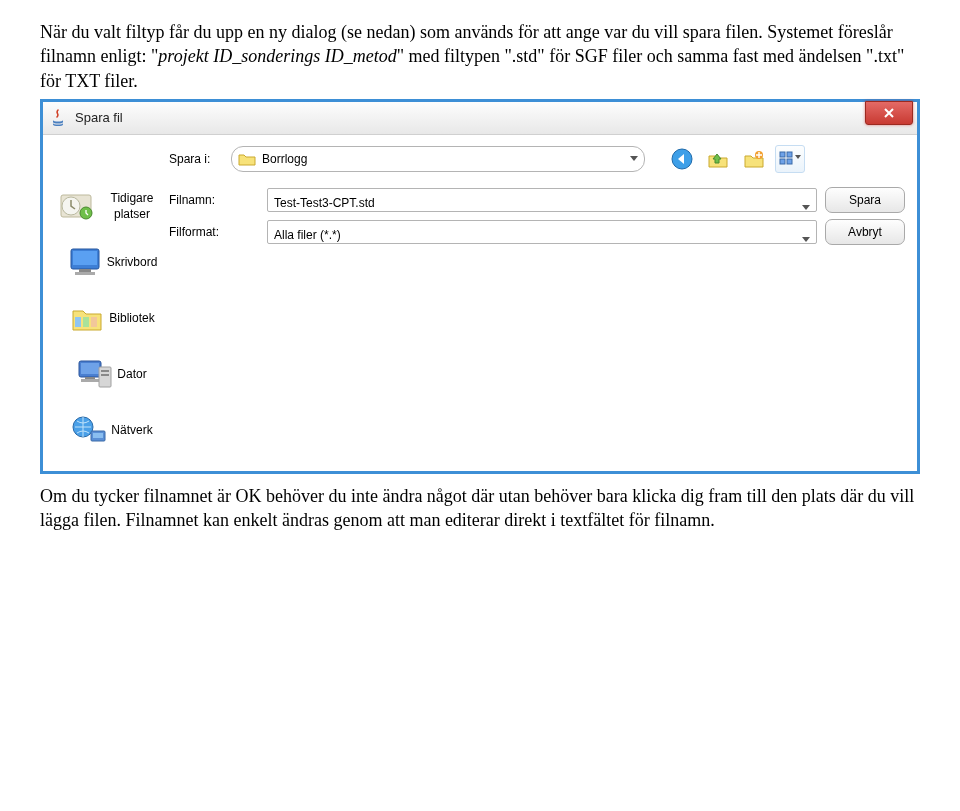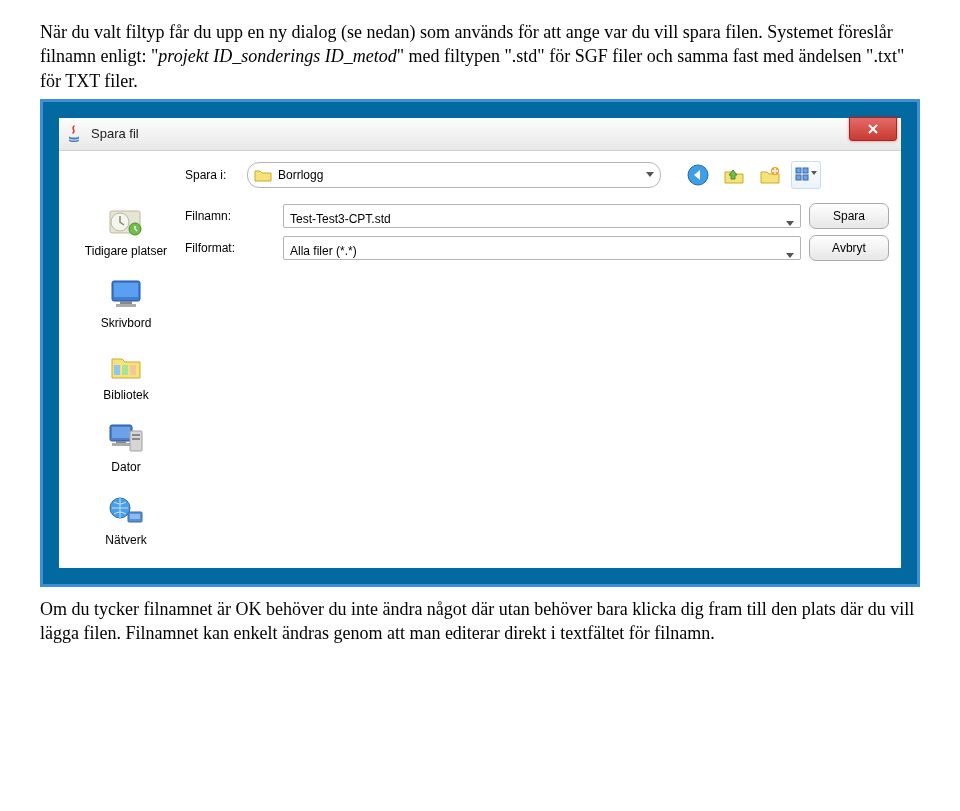--- a/index.html
+++ b/index.html
@@ -1,27 +1,27 @@
 <!DOCTYPE html>
 <html><head>
 <meta charset="utf-8">
 <style>
   body{margin:0;padding:20px 40px;font-family:"Times New Roman",serif;font-size:18px;line-height:1.35;background:#fff;color:#000;width:960px;box-sizing:border-box}
   .para{margin:0 0 6px 0}
   em{font-style:italic}
   .dialog-frame{border:3px solid #3d8fd6;background:#fff;padding:0;margin:6px 0 10px 0;box-shadow:0 0 0 1px #9ccaf0 inset}
-  .dialog-inner{background:#0369a1;padding:16px}
+  .dialog-inner{background:#f97316;padding:0}
   .titlebar{height:32px;background:linear-gradient(#fdfdfd,#e8e8e8);border-bottom:1px solid #d0d0d0;display:flex;align-items:center;padding:0 6px;position:relative}
   .java-icon{width:18px;height:18px;margin-right:8px;display:flex;align-items:center;justify-content:center}
   .title-text{font-family:"Segoe UI",Tahoma,sans-serif;font-size:13px;color:#222}
   .close-btn{position:absolute;right:4px;top:-1px;width:46px;height:22px;background:linear-gradient(#e46a66,#c83a32);border:1px solid #9c2a20;border-radius:0 0 3px 3px;display:flex;align-items:center;justify-content:center;color:#fff;box-shadow:0 0 3px rgba(200,0,0,.5)}
   .dlg-body{background:#fff;padding:10px 12px 6px 12px;font-family:"Segoe UI",Tahoma,sans-serif;font-size:12px;color:#000}
   .lbl{width:90px;font-size:12px}
   .places{width:110px;display:flex;flex-direction:column;align-items:center}
-  .place-item{display:flex;flex-direction:column;align-items:center;margin-bottom:14px;text-align:center;font-size:12px}
+  .place-item{display:flex;flex-direction:row;align-items:center;margin-bottom:14px;text-align:center;font-size:12px}
   .place-icon{width:44px;height:40px;display:flex;align-items:center;justify-content:center;margin-bottom:2px}
   .main-col{flex:1;display:flex;flex-direction:column}
   .look-in{display:flex;align-items:center;gap:6px;margin-bottom:6px}
   .folder-combo{flex:1;max-width:400px;height:24px;border:1px solid #b4b4b4;background:#fff;display:flex;align-items:center;padding:0 6px;gap:6px;font-size:12px;border-radius:12px}
   .tb-btn{width:28px;height:26px;border:1px solid transparent;border-radius:3px;display:flex;align-items:center;justify-content:center;background:transparent}
   .tb-btn.bevel{border:1px solid #c6ddf2;background:linear-gradient(#fdfefe,#eaf3fb)}
   .file-pane{flex:1;border:1px solid #d4d4d4;background:#fff;min-height:350px;display:flex;flex-direction:column;border-radius:2px}
   .cols{display:flex;border-bottom:1px solid #e3e3e3;height:24px;align-items:stretch;font-size:12px;background:linear-gradient(#fff,#f5f5f5)}
   .col{border-right:1px solid #e3e3e3;display:flex;align-items:center;padding:0 10px}
   .empty-msg{text-align:center;margin-top:8px;font-size:12px;color:#000}

